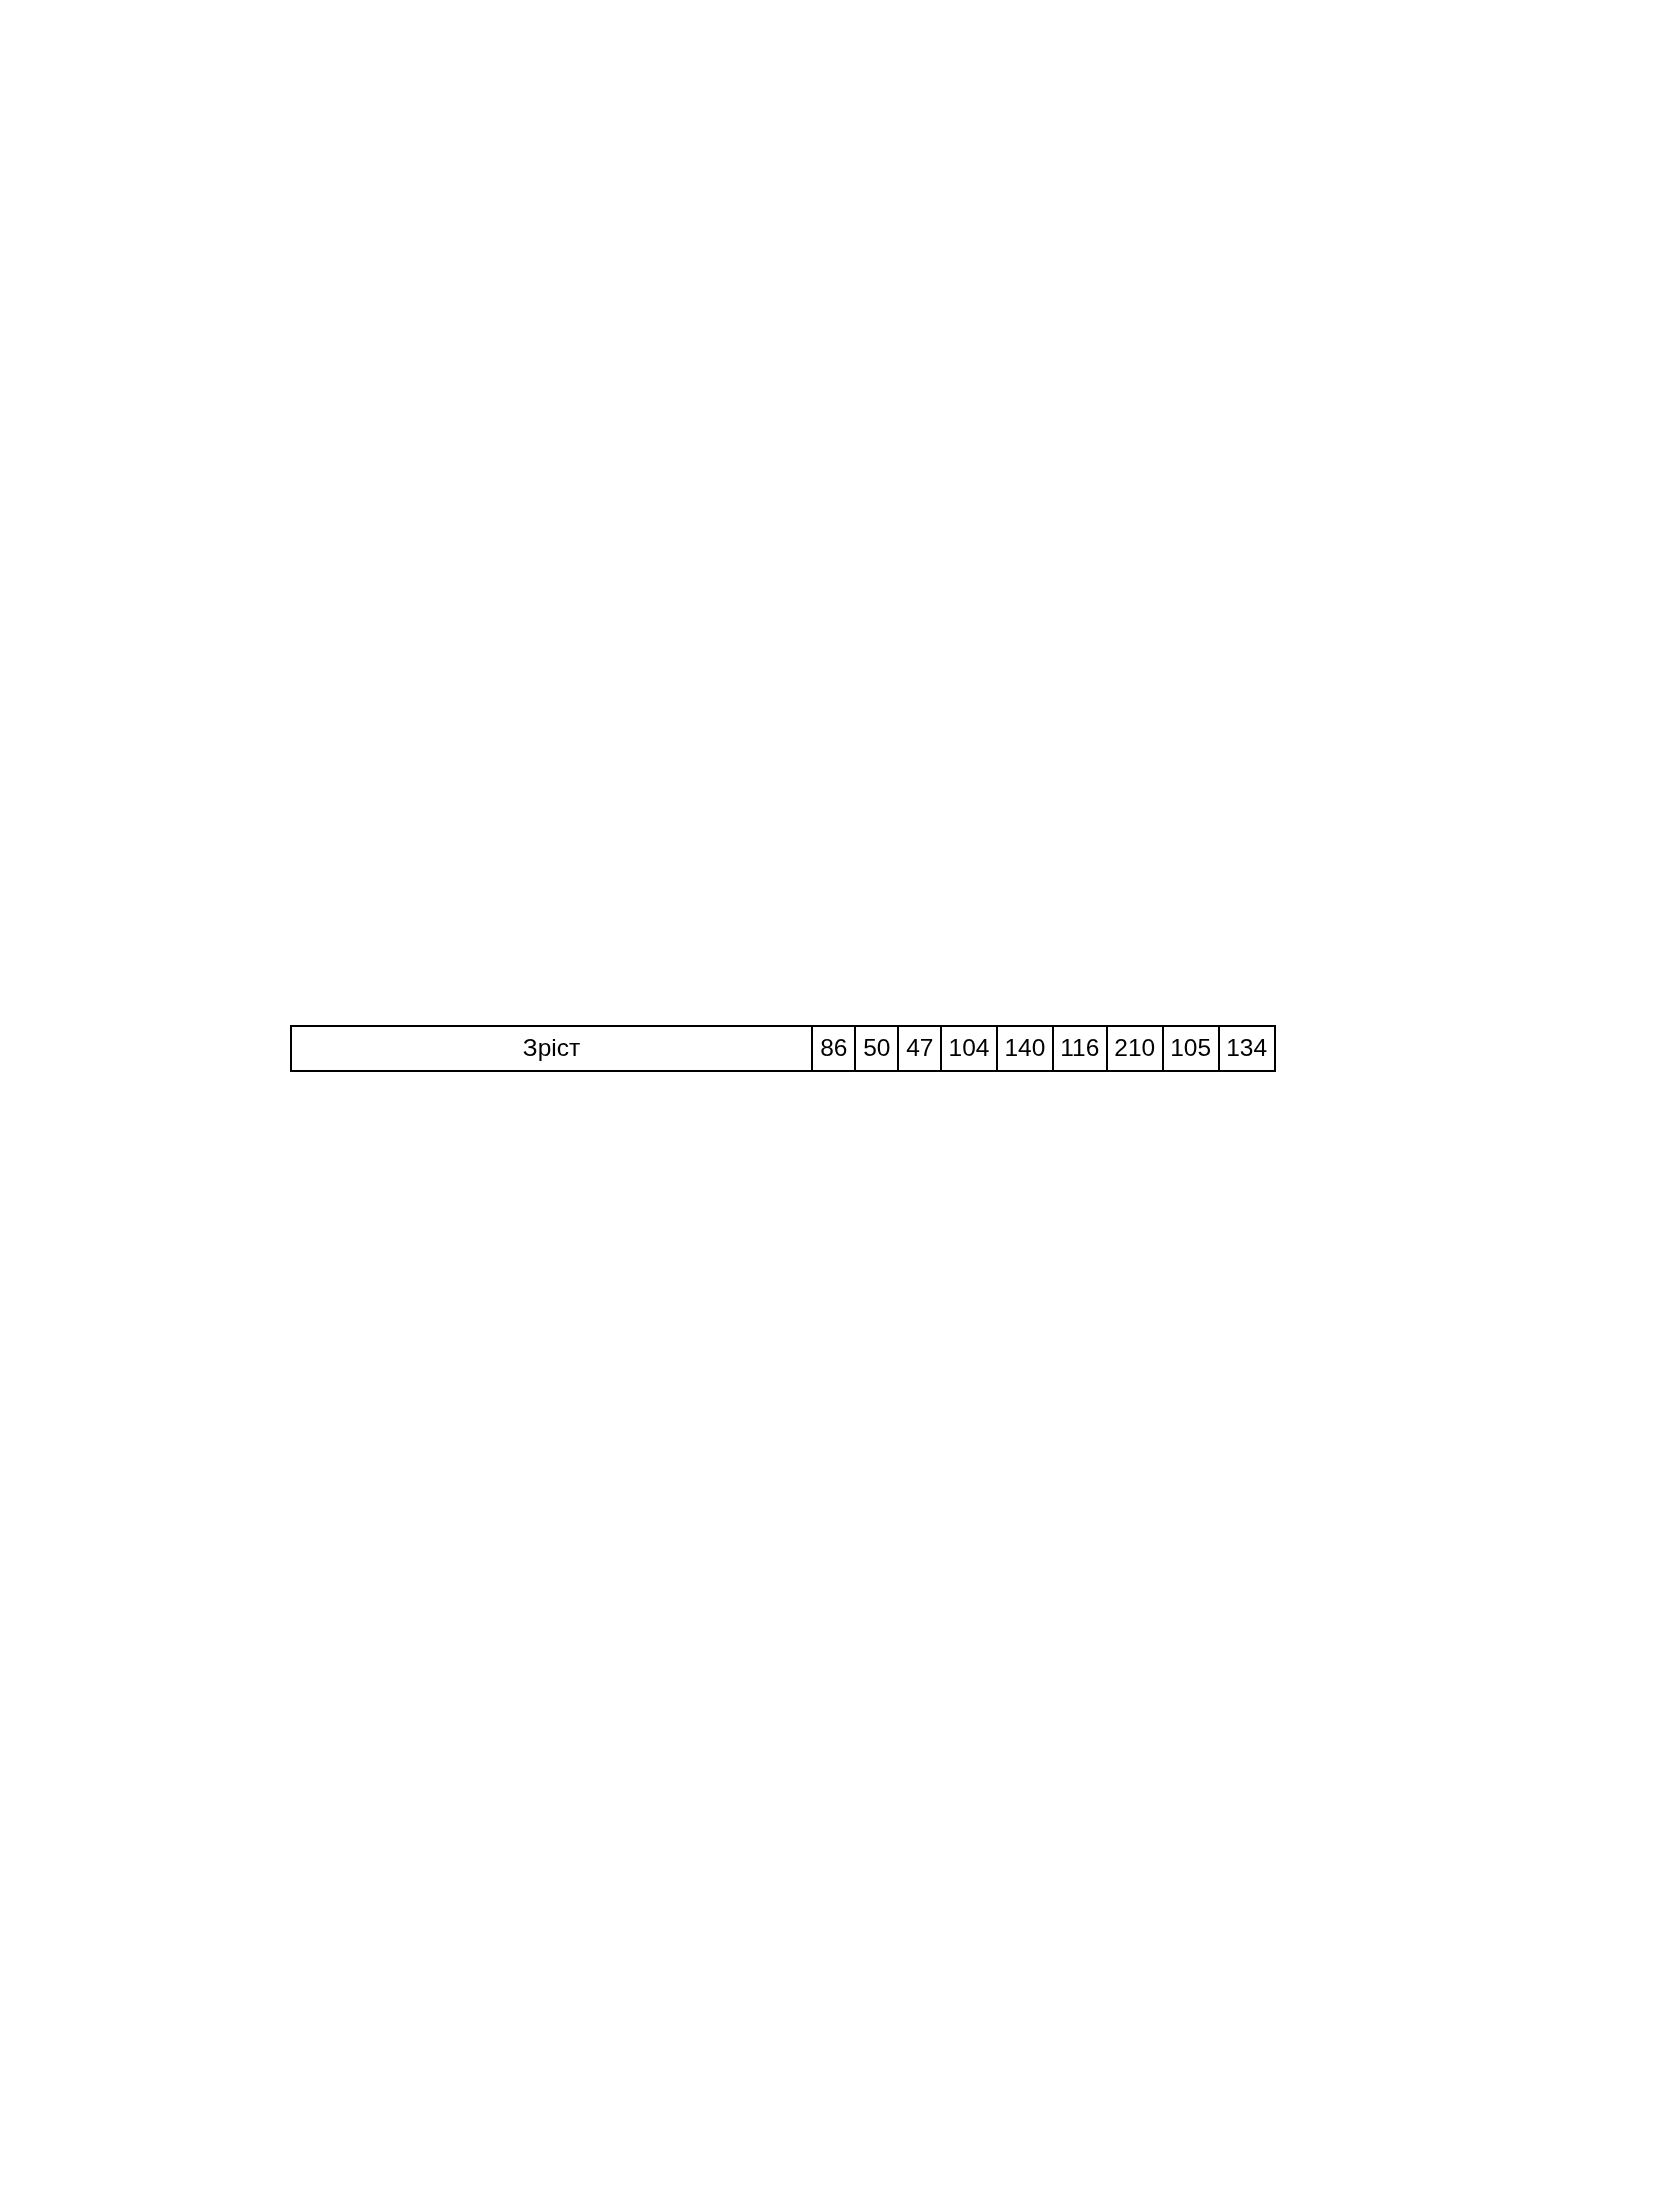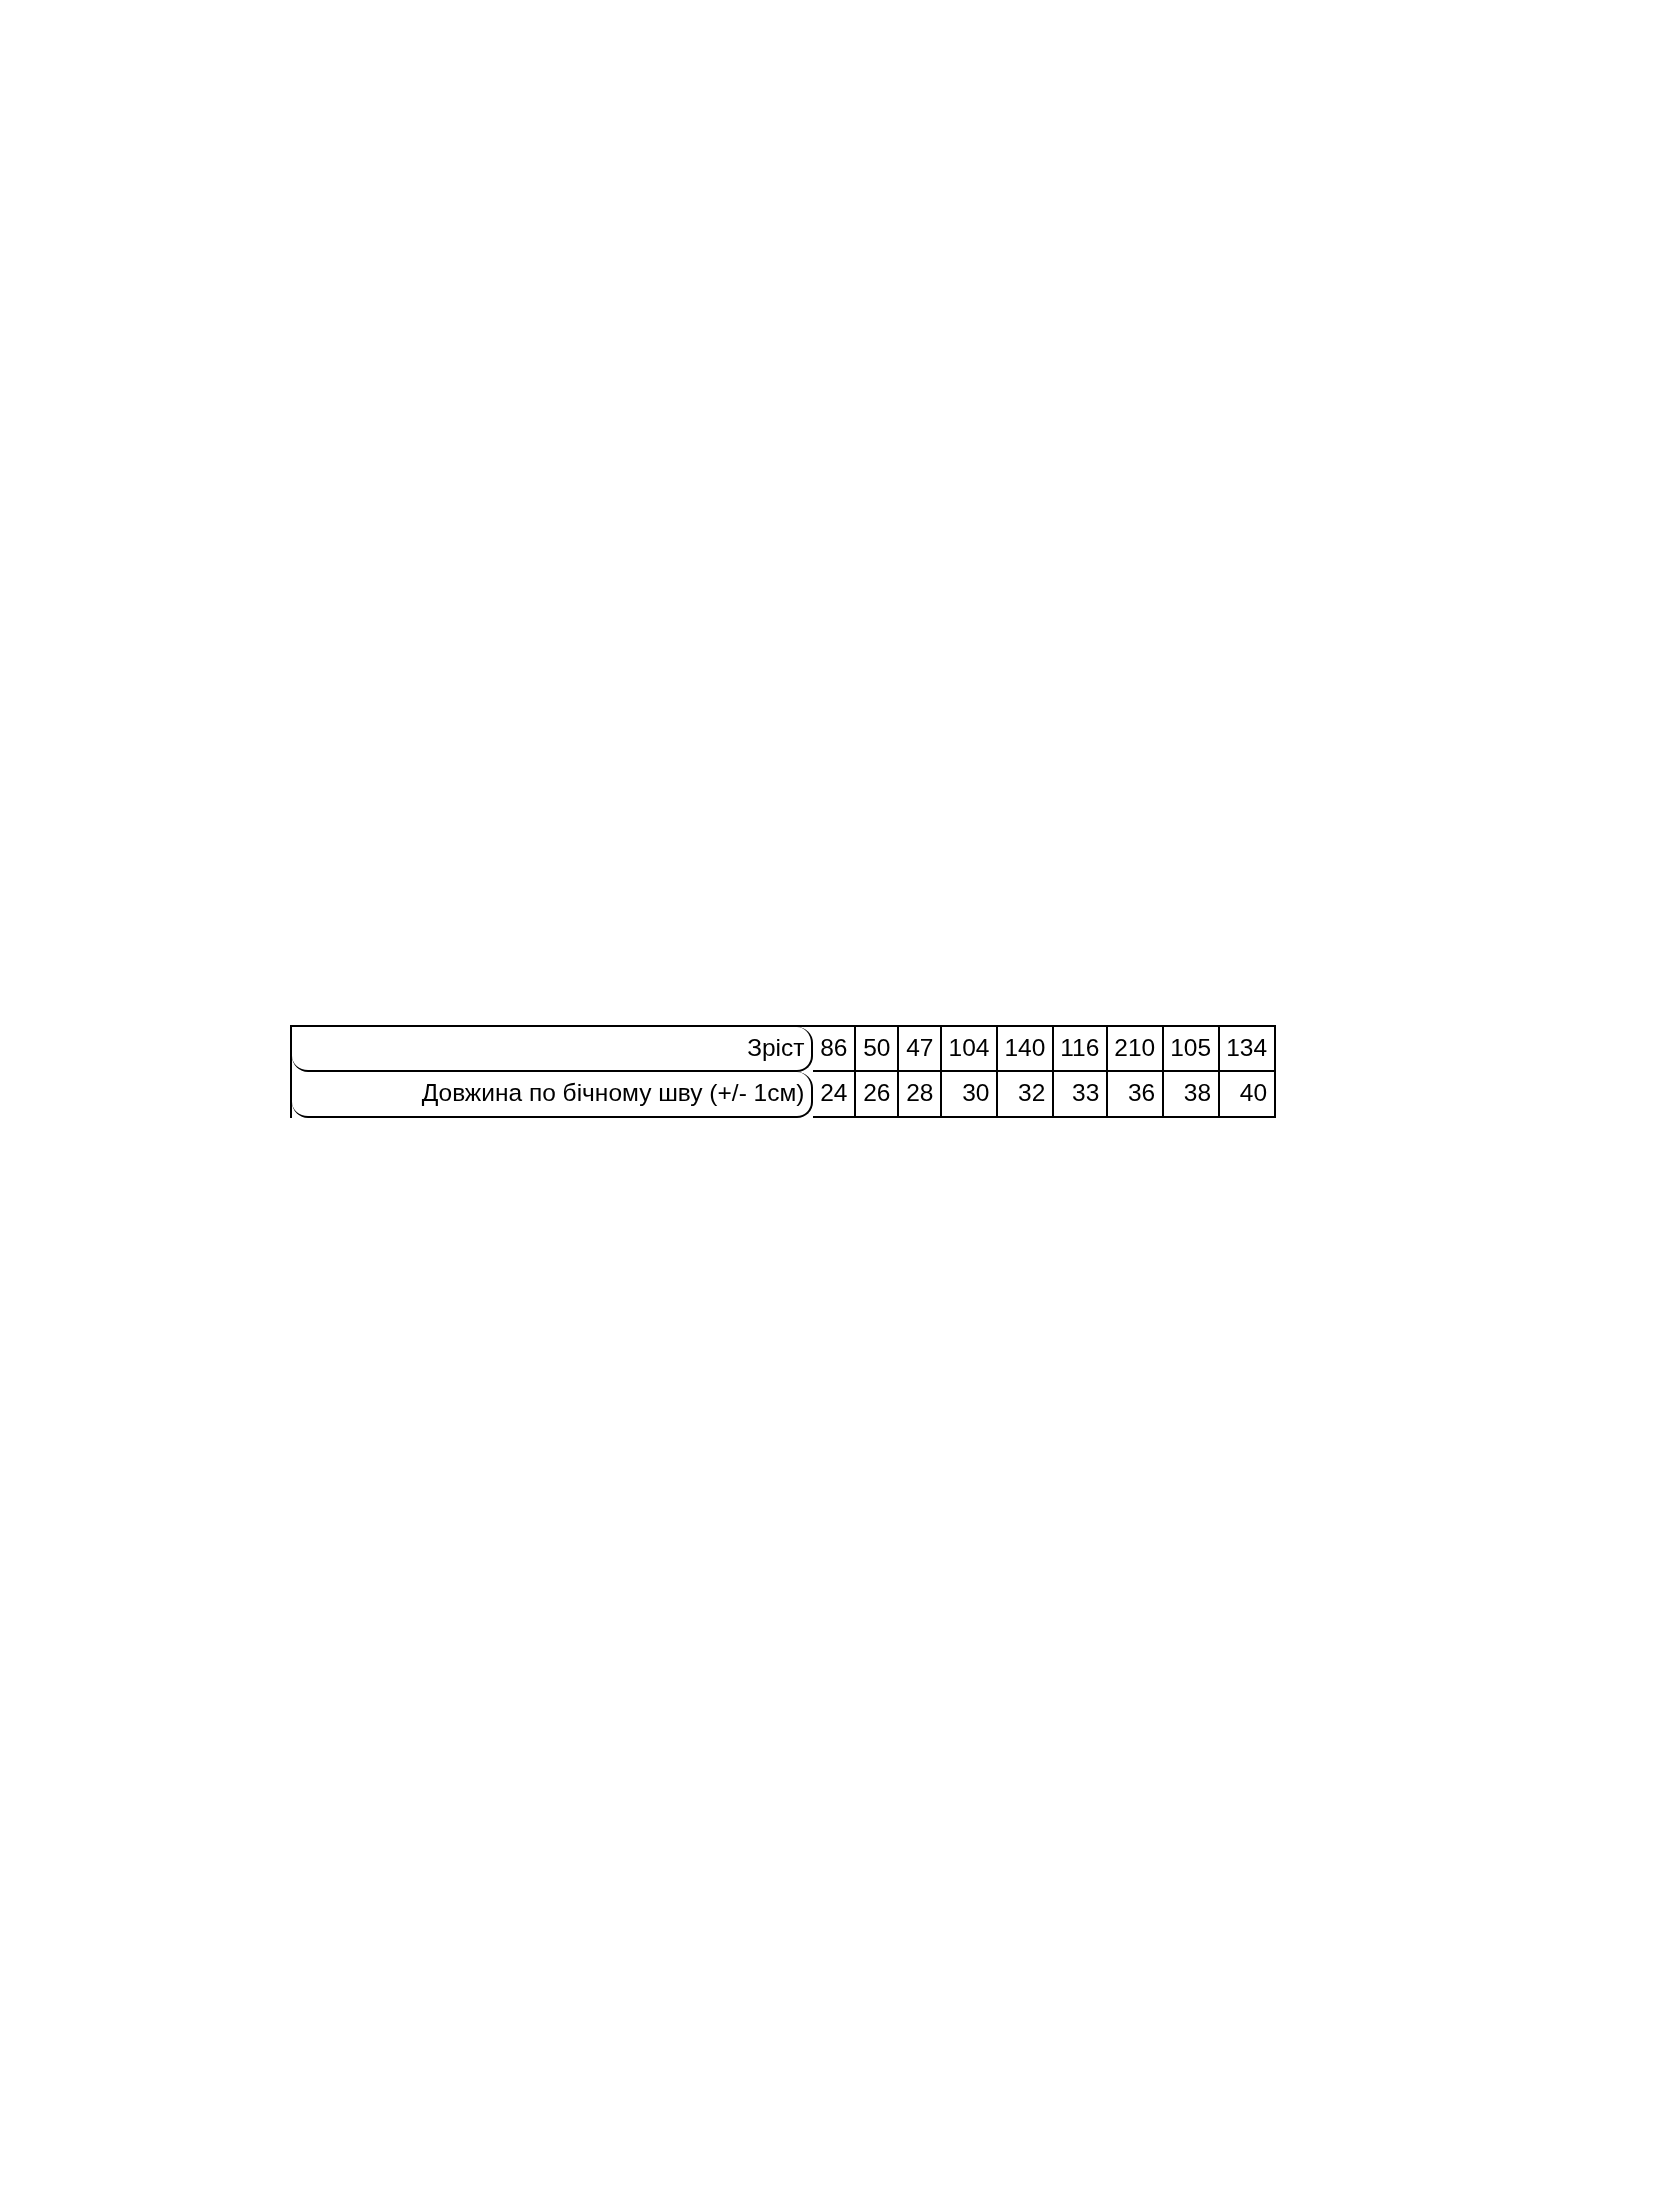--- a/index.html
+++ b/index.html
@@ -39,23 +39,22 @@
     border-bottom: 2.5px solid #000;
     font-size: 24.5px;
     line-height: 1.0;
     padding: 9px 6.5px 9.8px 6.5px;
     white-space: nowrap;
     vertical-align: middle;
     font-family: "Liberation Sans", sans-serif;
   }
   td.label-cell {
     width: 506px;
-    text-align: right;
+    text-align: center;
     padding-left: 9.8px;
-    border-radius: 16px;
   }
   td.val-cell {
     text-align: right;
     padding-left: 8.2px;
     padding-right: 8.2px;
     min-width: 28px;
   }
 </style>
 </head>
 <body>
@@ -69,29 +68,17 @@
           <td class="val-cell">86</td>
           <td class="val-cell">50</td>
           <td class="val-cell">47</td>
           <td class="val-cell">104</td>
           <td class="val-cell">140</td>
           <td class="val-cell">116</td>
           <td class="val-cell">210</td>
           <td class="val-cell">105</td>
           <td class="val-cell">134</td>
         </tr>
-        <tr>
-          <td class="label-cell">Довжина по бічному шву (+/- 1см)</td>
-          <td class="val-cell">24</td>
-          <td class="val-cell">26</td>
-          <td class="val-cell">28</td>
-          <td class="val-cell">30</td>
-          <td class="val-cell">32</td>
-          <td class="val-cell">33</td>
-          <td class="val-cell">36</td>
-          <td class="val-cell">38</td>
-          <td class="val-cell">40</td>
-        </tr>
       </tbody>
     </table>
   </div>
 </div>
 
 
 </body></html>

